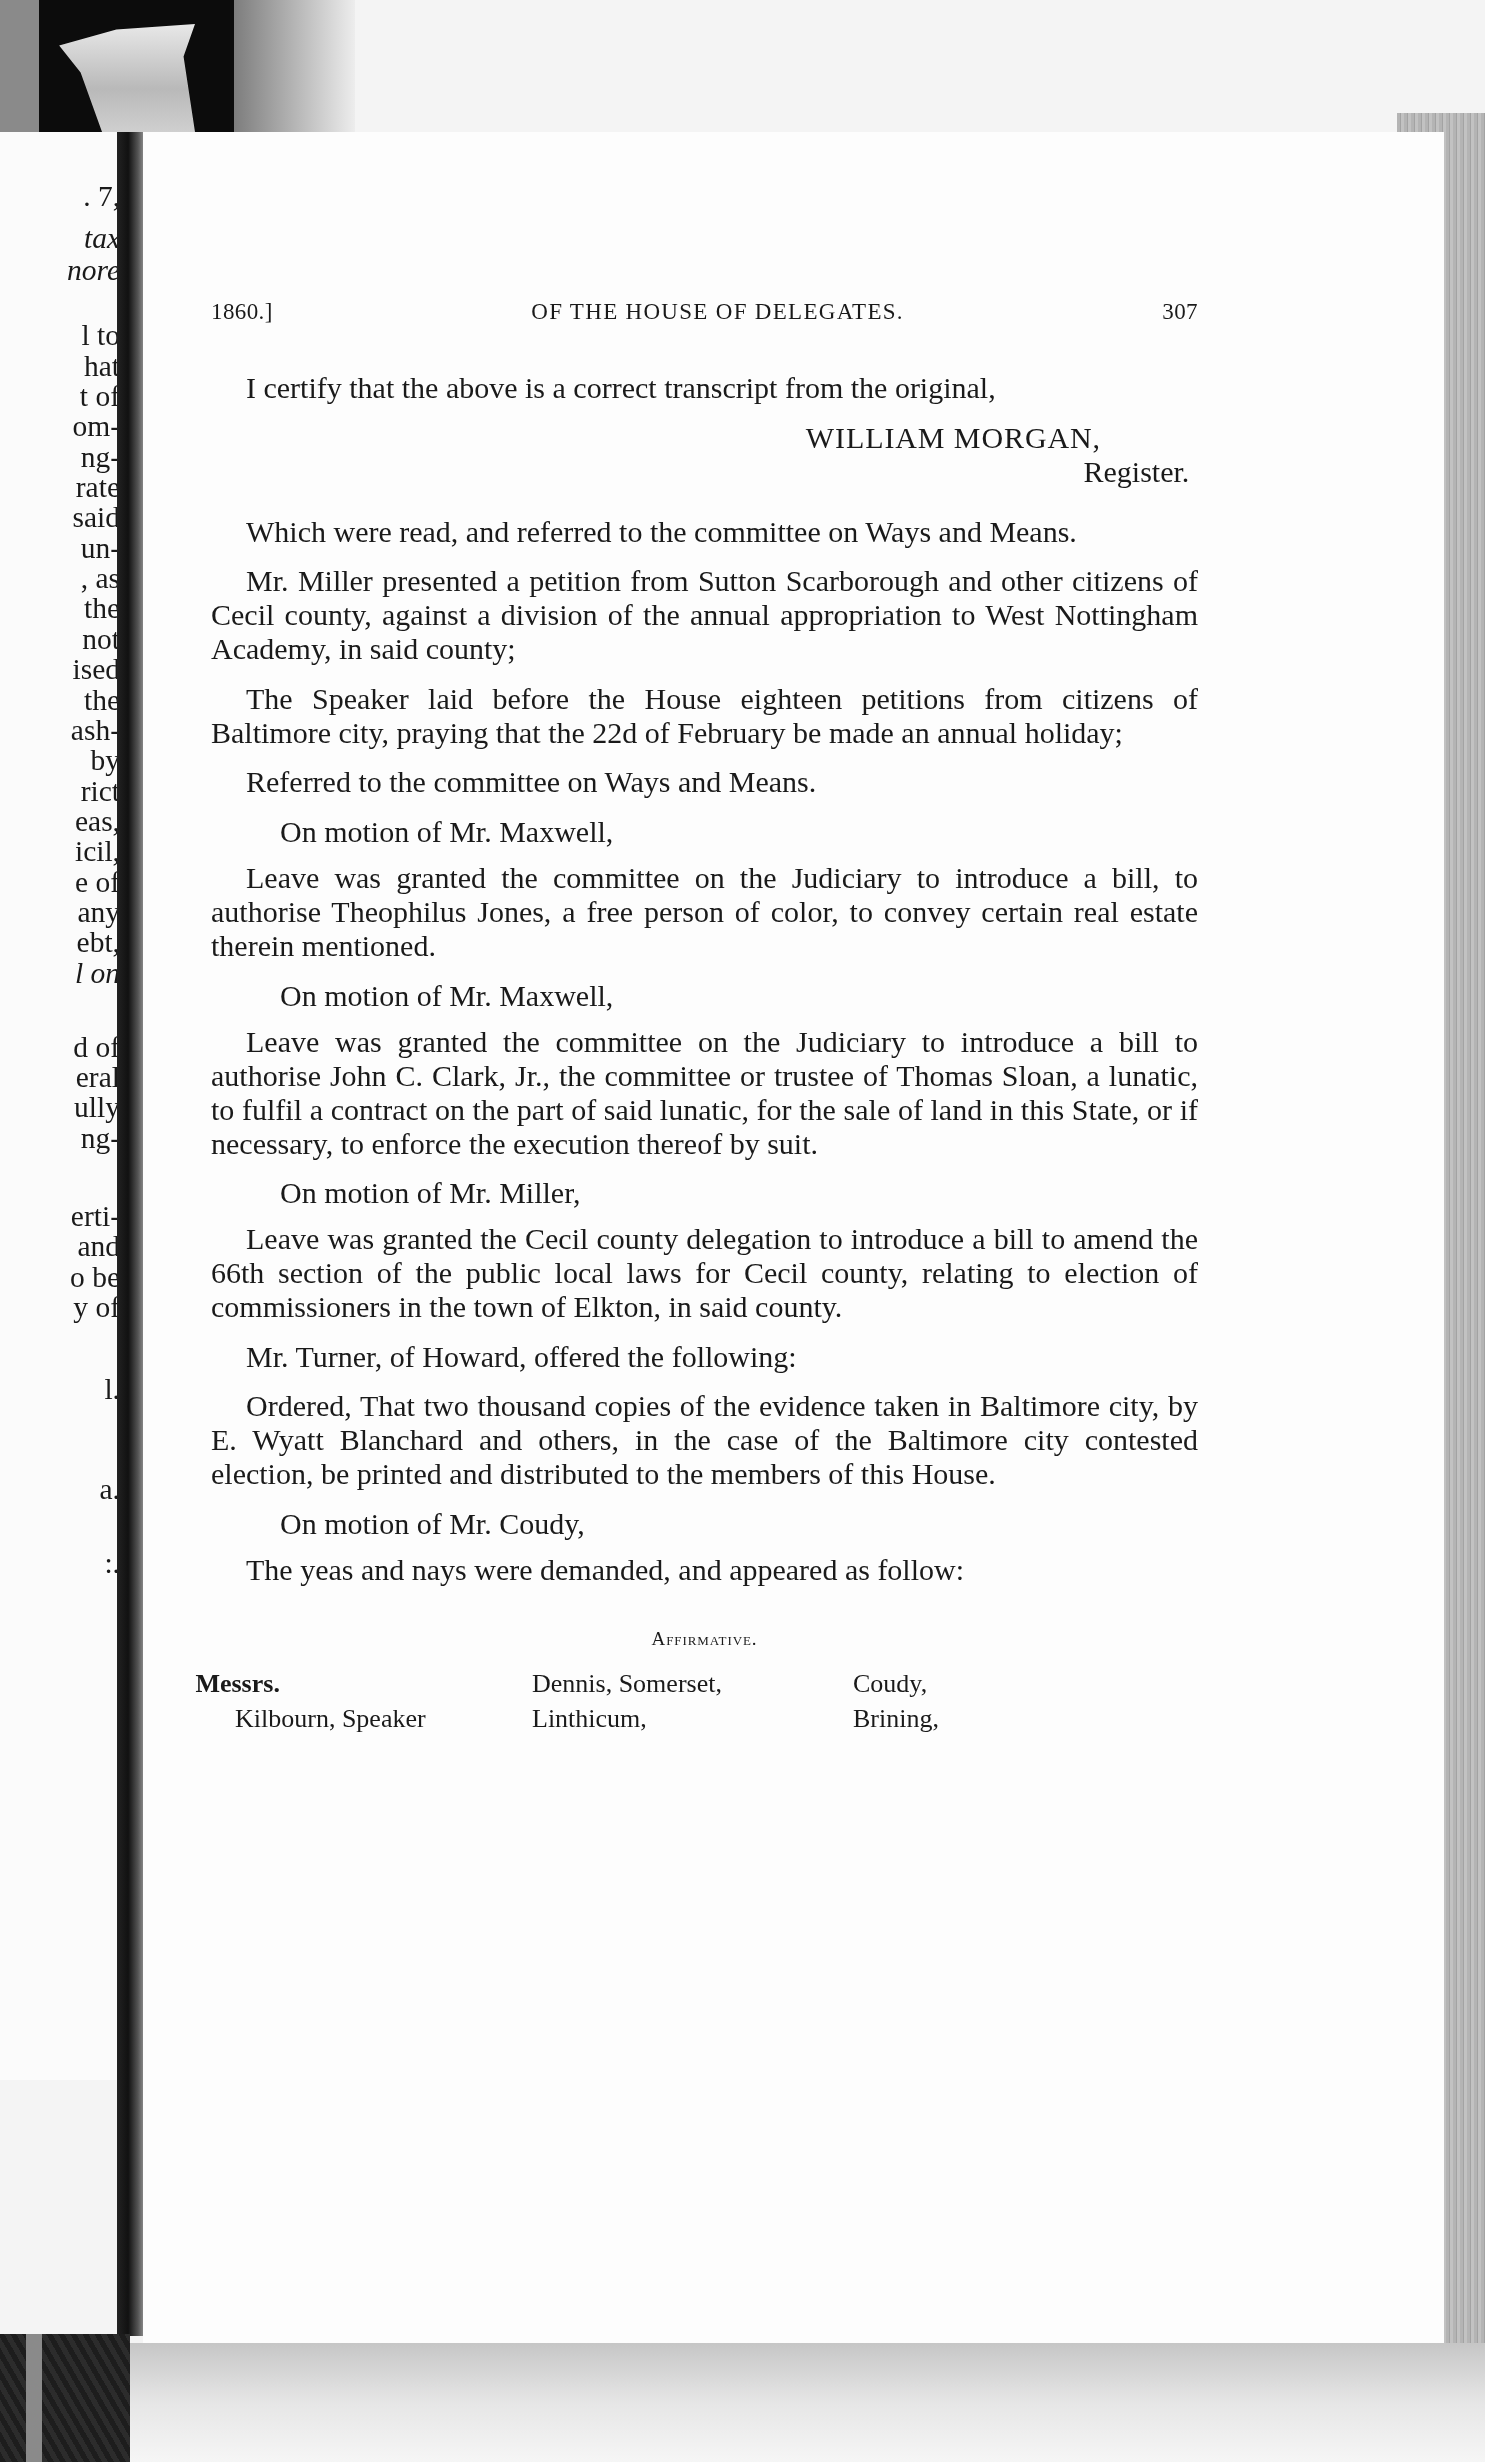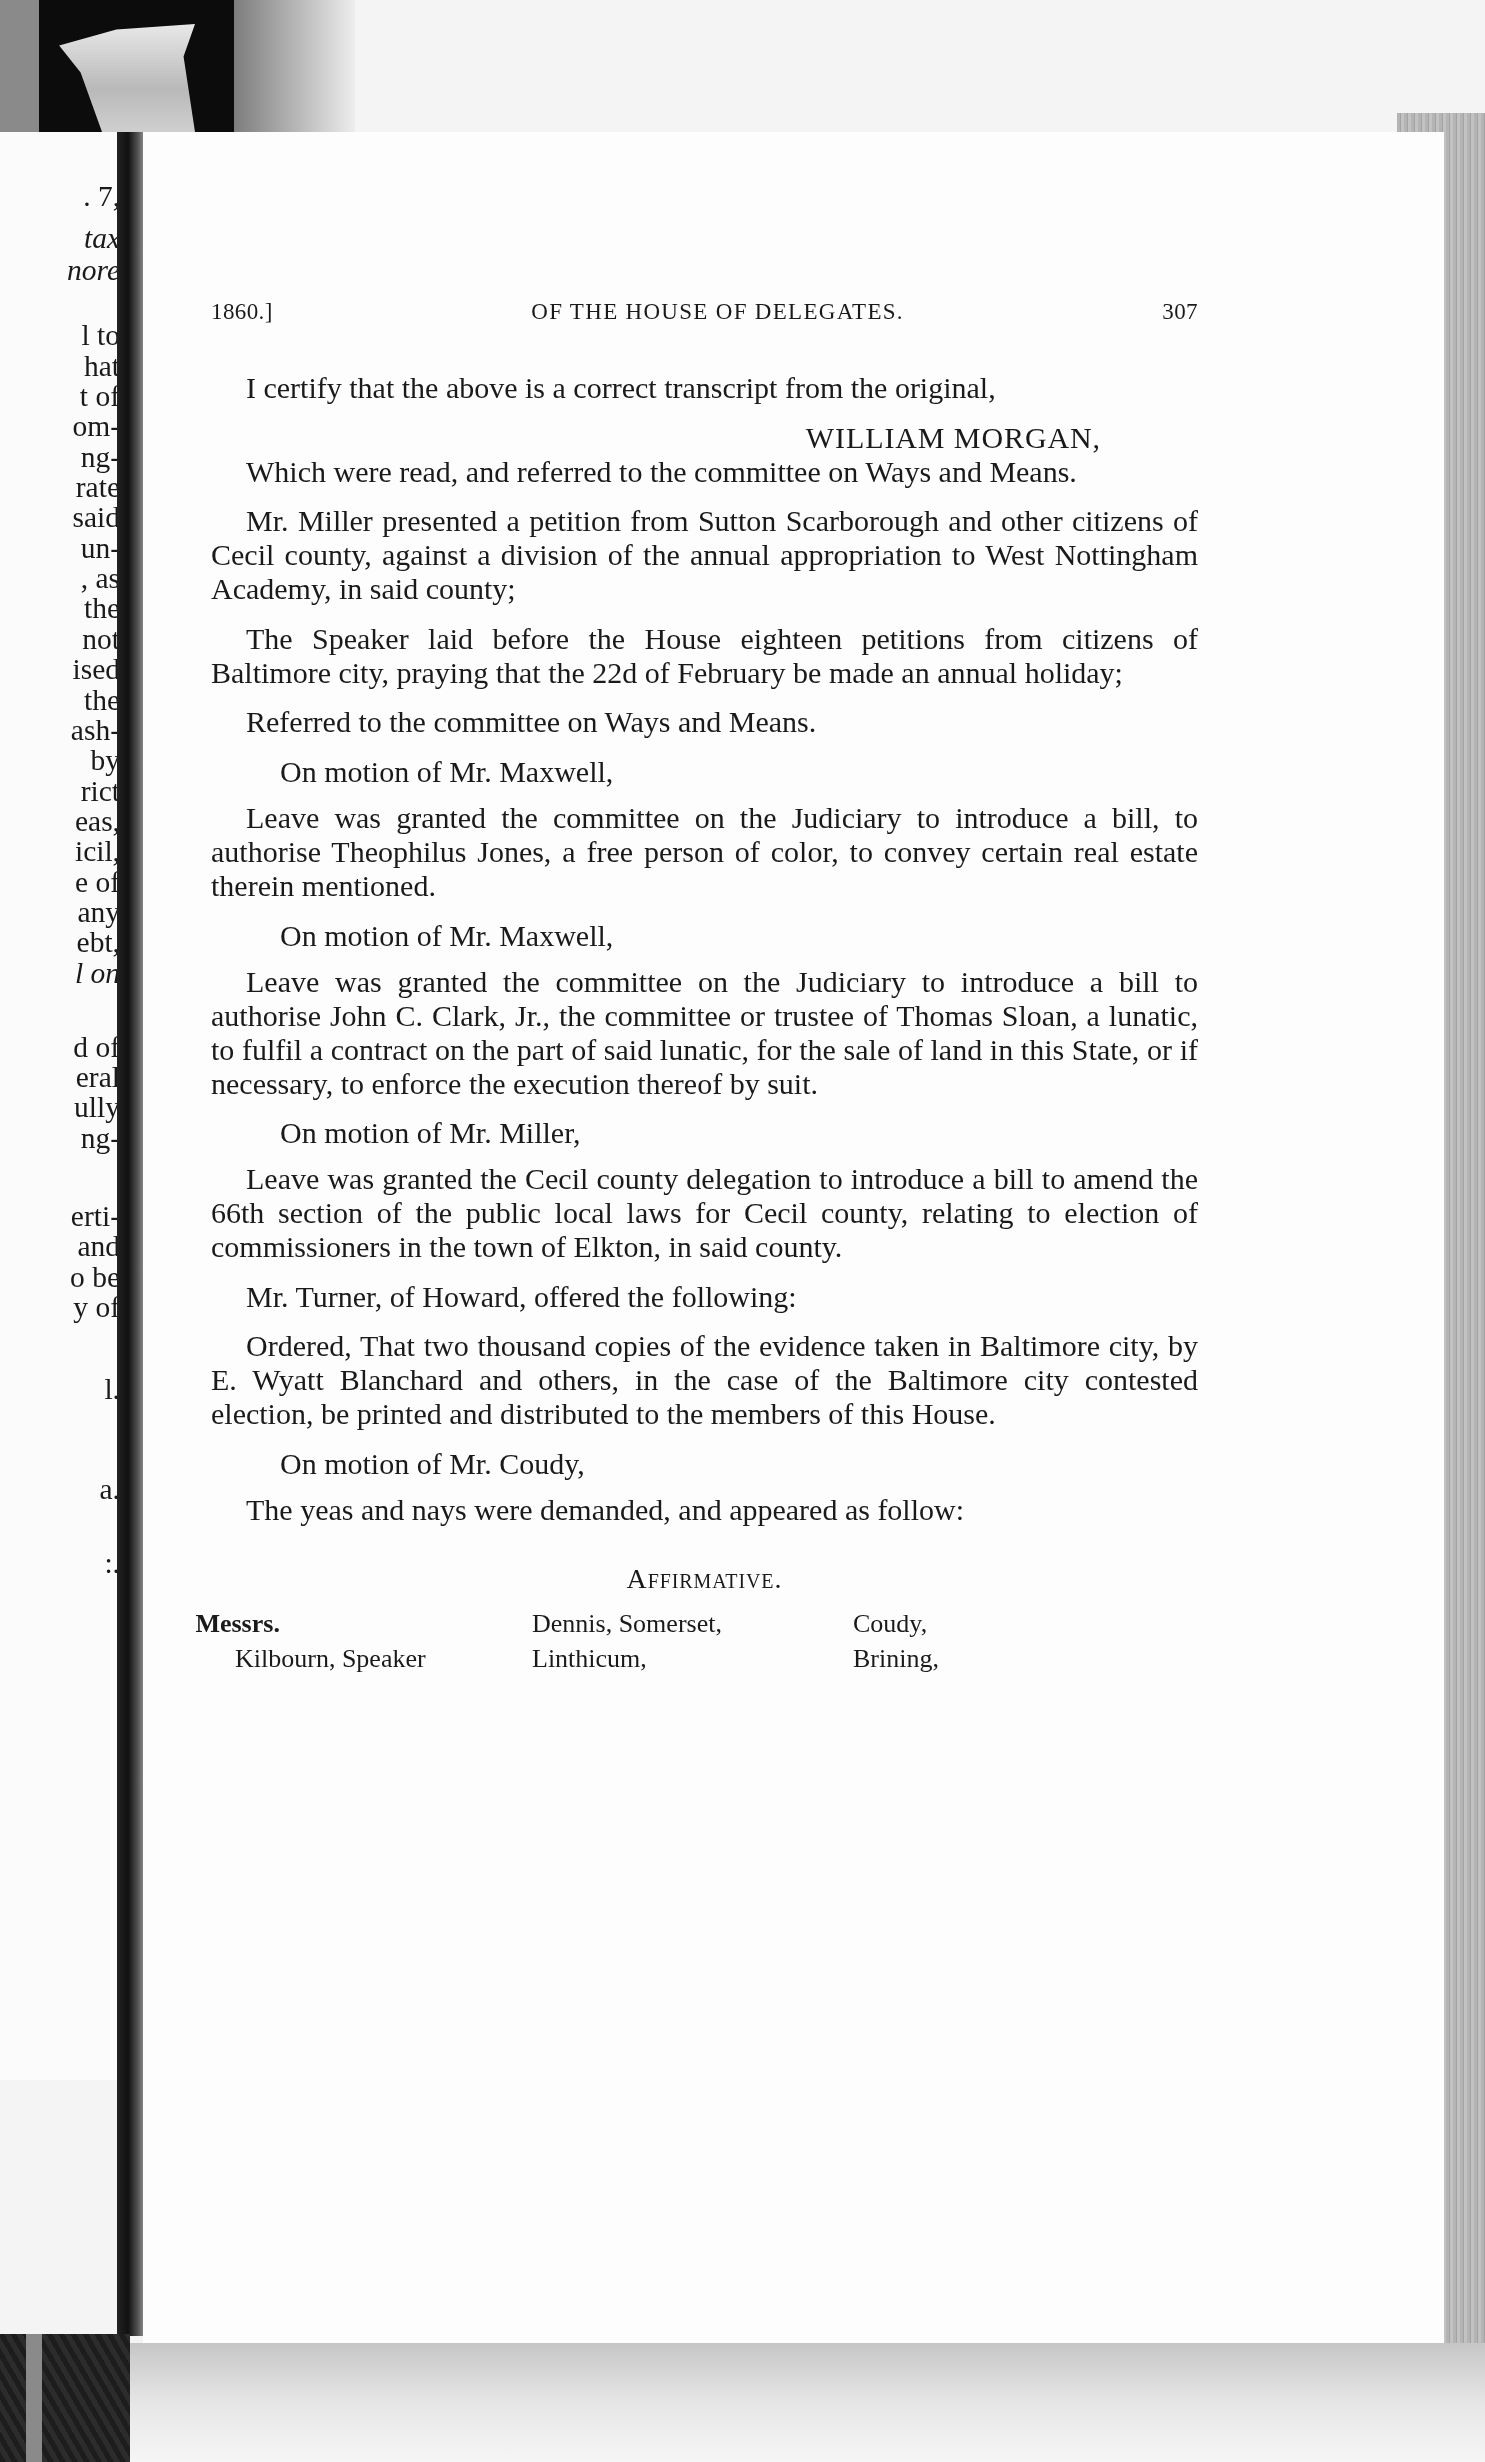--- a/index.html
+++ b/index.html
@@ -68,21 +68,21 @@
       font-size: 23px; margin: 0 0 42px 0; letter-spacing: 0.4px;
     }
     .running-head .center { letter-spacing: 1.3px; }
     p { margin: 0 0 15.6px 0; text-align: justify; text-indent: 35px; }
     p.motion { text-indent: 69px; margin-bottom: 12px; }
     .sig { text-align: right; margin: 0; }
     .sig.name { padding-right: 97px; letter-spacing: 0.9px; margin-top: 8px; }
     .sig.title { margin-bottom: 26px; padding-right: 8.7px; }
     .vote-heading {
       text-align: center; font-variant: small-caps; letter-spacing: 0.9px;
-      font-size: 28px; margin: 35px 0 10.4px 0;
+      font-size: 19px; margin: 35px 0 10.4px 0;
     }
     .vote-grid {
       display: grid; grid-template-columns: 321px 321px 260px; row-gap: 0;
       font-size: 26px; line-height: 35px;
     }
     .vote-grid .lead { font-weight: bold; margin-left: -15.6px; }
     .vote-grid .indent { padding-left: 24px; }
   </style>
 </head>
 <body>
@@ -137,20 +137,21 @@
 
 <div class="text-block">
   <div class="running-head">
     <span>1860.]</span>
     <span class="center">OF THE HOUSE OF DELEGATES.</span>
     <span>307</span>
   </div>
 
   <p style="text-align:left;">I certify that the above is a correct transcript from the original,</p>
   <p class="sig name">WILLIAM MORGAN,</p>
+  <p class="sig title">Register.</p>
 
   <p>Which were read, and referred to the committee on Ways and Means.</p>
   <p>Mr. Miller presented a petition from Sutton Scarborough and other citizens of Cecil county, against a division of the annual appropriation to West Nottingham Academy, in said county;</p>
   <p>The Speaker laid before the House eighteen petitions from citizens of Baltimore city, praying that the 22d of February be made an annual holiday;</p>
   <p>Referred to the committee on Ways and Means.</p>
   <p class="motion">On motion of Mr. Maxwell,</p>
   <p>Leave was granted the committee on the Judiciary to introduce a bill, to authorise Theophilus Jones, a free person of color, to convey certain real estate therein mentioned.</p>
   <p class="motion">On motion of Mr. Maxwell,</p>
   <p>Leave was granted the committee on the Judiciary to introduce a bill to authorise John C. Clark, Jr., the committee or trustee of Thomas Sloan, a lunatic, to fulfil a contract on the part of said lunatic, for the sale of land in this State, or if necessary, to enforce the execution thereof by suit.</p>
   <p class="motion">On motion of Mr. Miller,</p>

